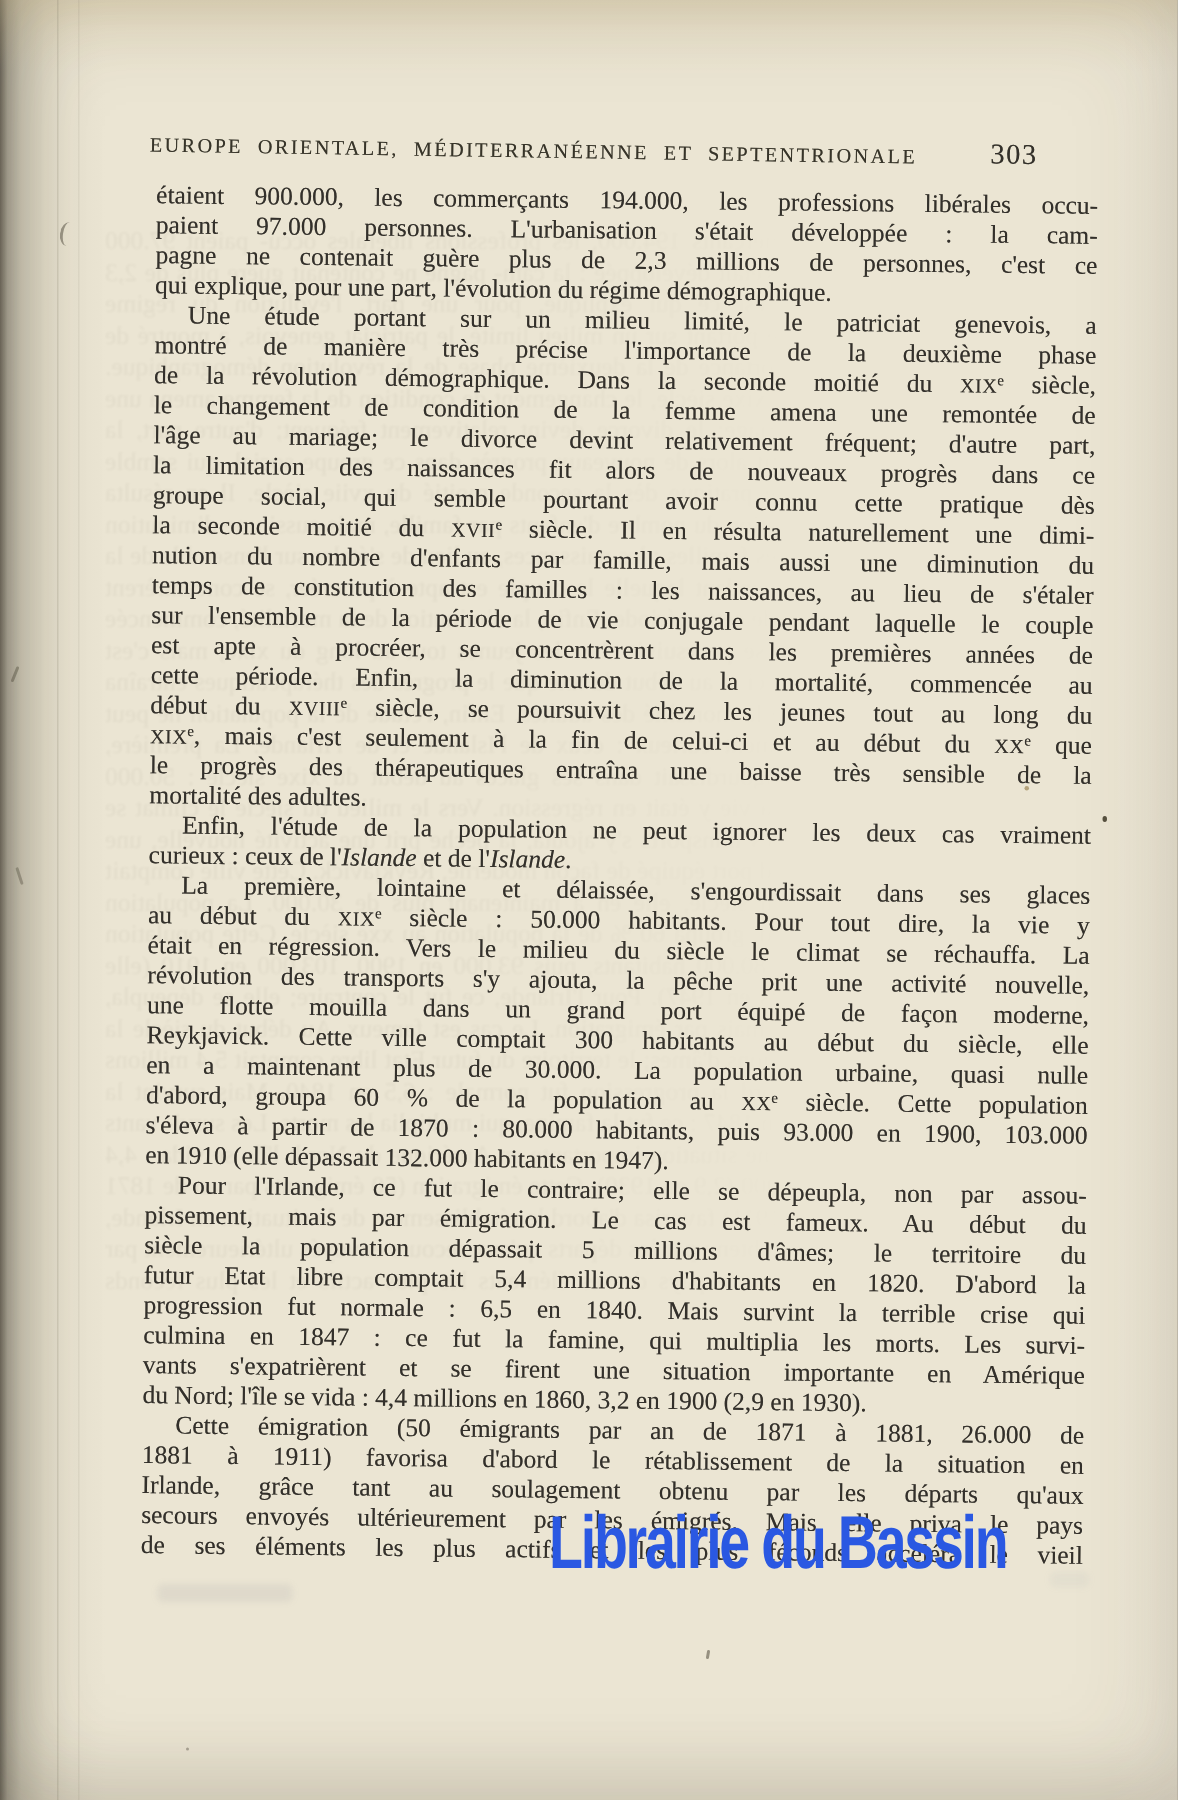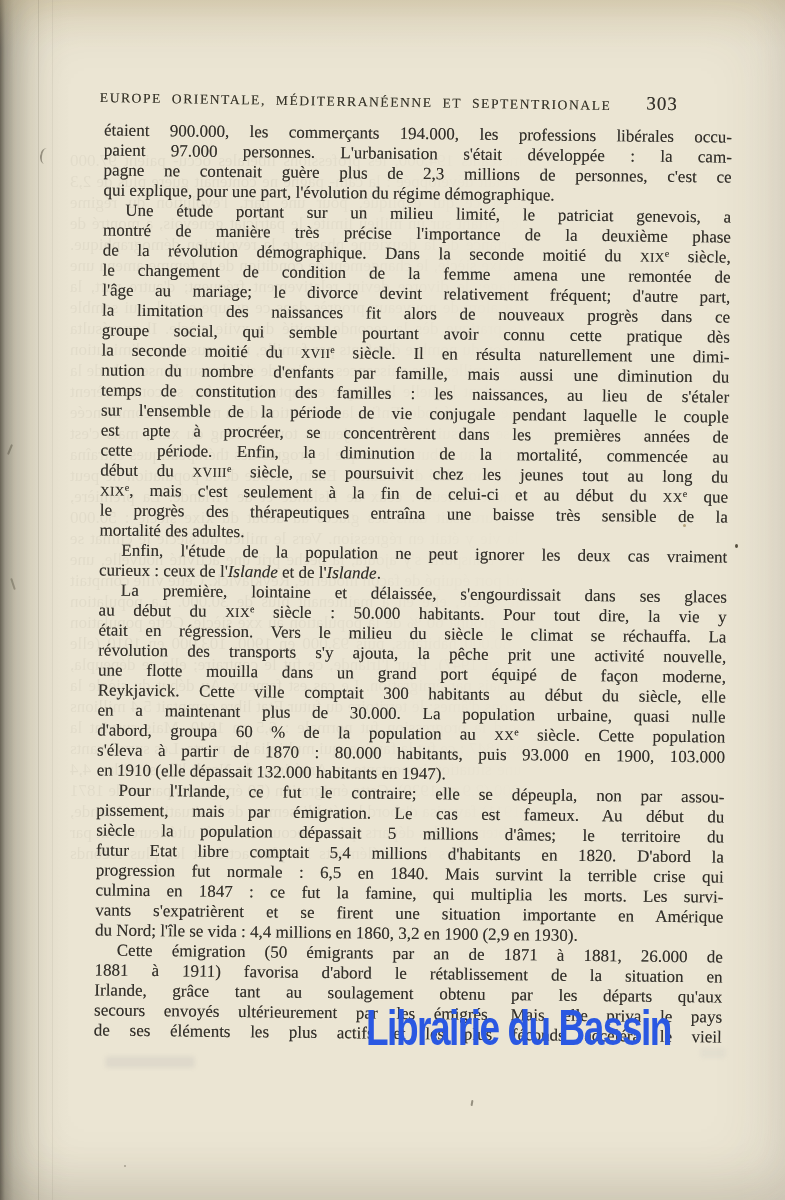--- a/index.html
+++ b/index.html
@@ -13,21 +13,21 @@
     color:#32302b;
   }
   .vignette{position:absolute;inset:0;pointer-events:none;
     box-shadow:inset 0 0 70px rgba(70,62,44,.18), inset 0 -18px 40px rgba(90,80,58,.10);}
   .crease{position:absolute;left:38px;top:0;width:1px;height:1200px;background:rgba(115,110,95,.18);}
   .crease2{position:absolute;left:52px;top:0;width:1px;height:1200px;background:rgba(125,120,104,.10);}
 
   .header{position:absolute;left:100px;top:88px;width:628px;transform:rotate(0.9deg);transform-origin:left top;white-space:nowrap;}
   .running-title{font-size:13.5px;letter-spacing:1.6px;word-spacing:5px;color:#373429;
     text-shadow:0 0 .4px rgba(55,52,41,.55);}
-  .page-number{position:absolute;right:50px;top:-4px;font-size:19px;letter-spacing:1px;color:#33302a;
+  .page-number{position:absolute;right:36px;top:-4px;font-size:19px;letter-spacing:1px;color:#33302a;
     text-shadow:0 0 .4px rgba(55,52,41,.55);}
 
   .text-col{position:absolute;left:99px;top:124px;width:628px;transform:rotate(0.65deg);transform-origin:center;
     font-size:17px;line-height:20px;color:#33302b;text-shadow:0 0 .4px rgba(50,46,38,.55);}
   .line{height:20px;text-align:justify;text-align-last:justify;white-space:normal;}
   .line.last{text-align-last:left;}
   .line.indent{text-indent:22px;}
   .line i{font-style:italic;}
   .sc{text-transform:uppercase;font-size:.78em;letter-spacing:.4px;}
   sup{font-size:10px;vertical-align:5px;line-height:0;}

